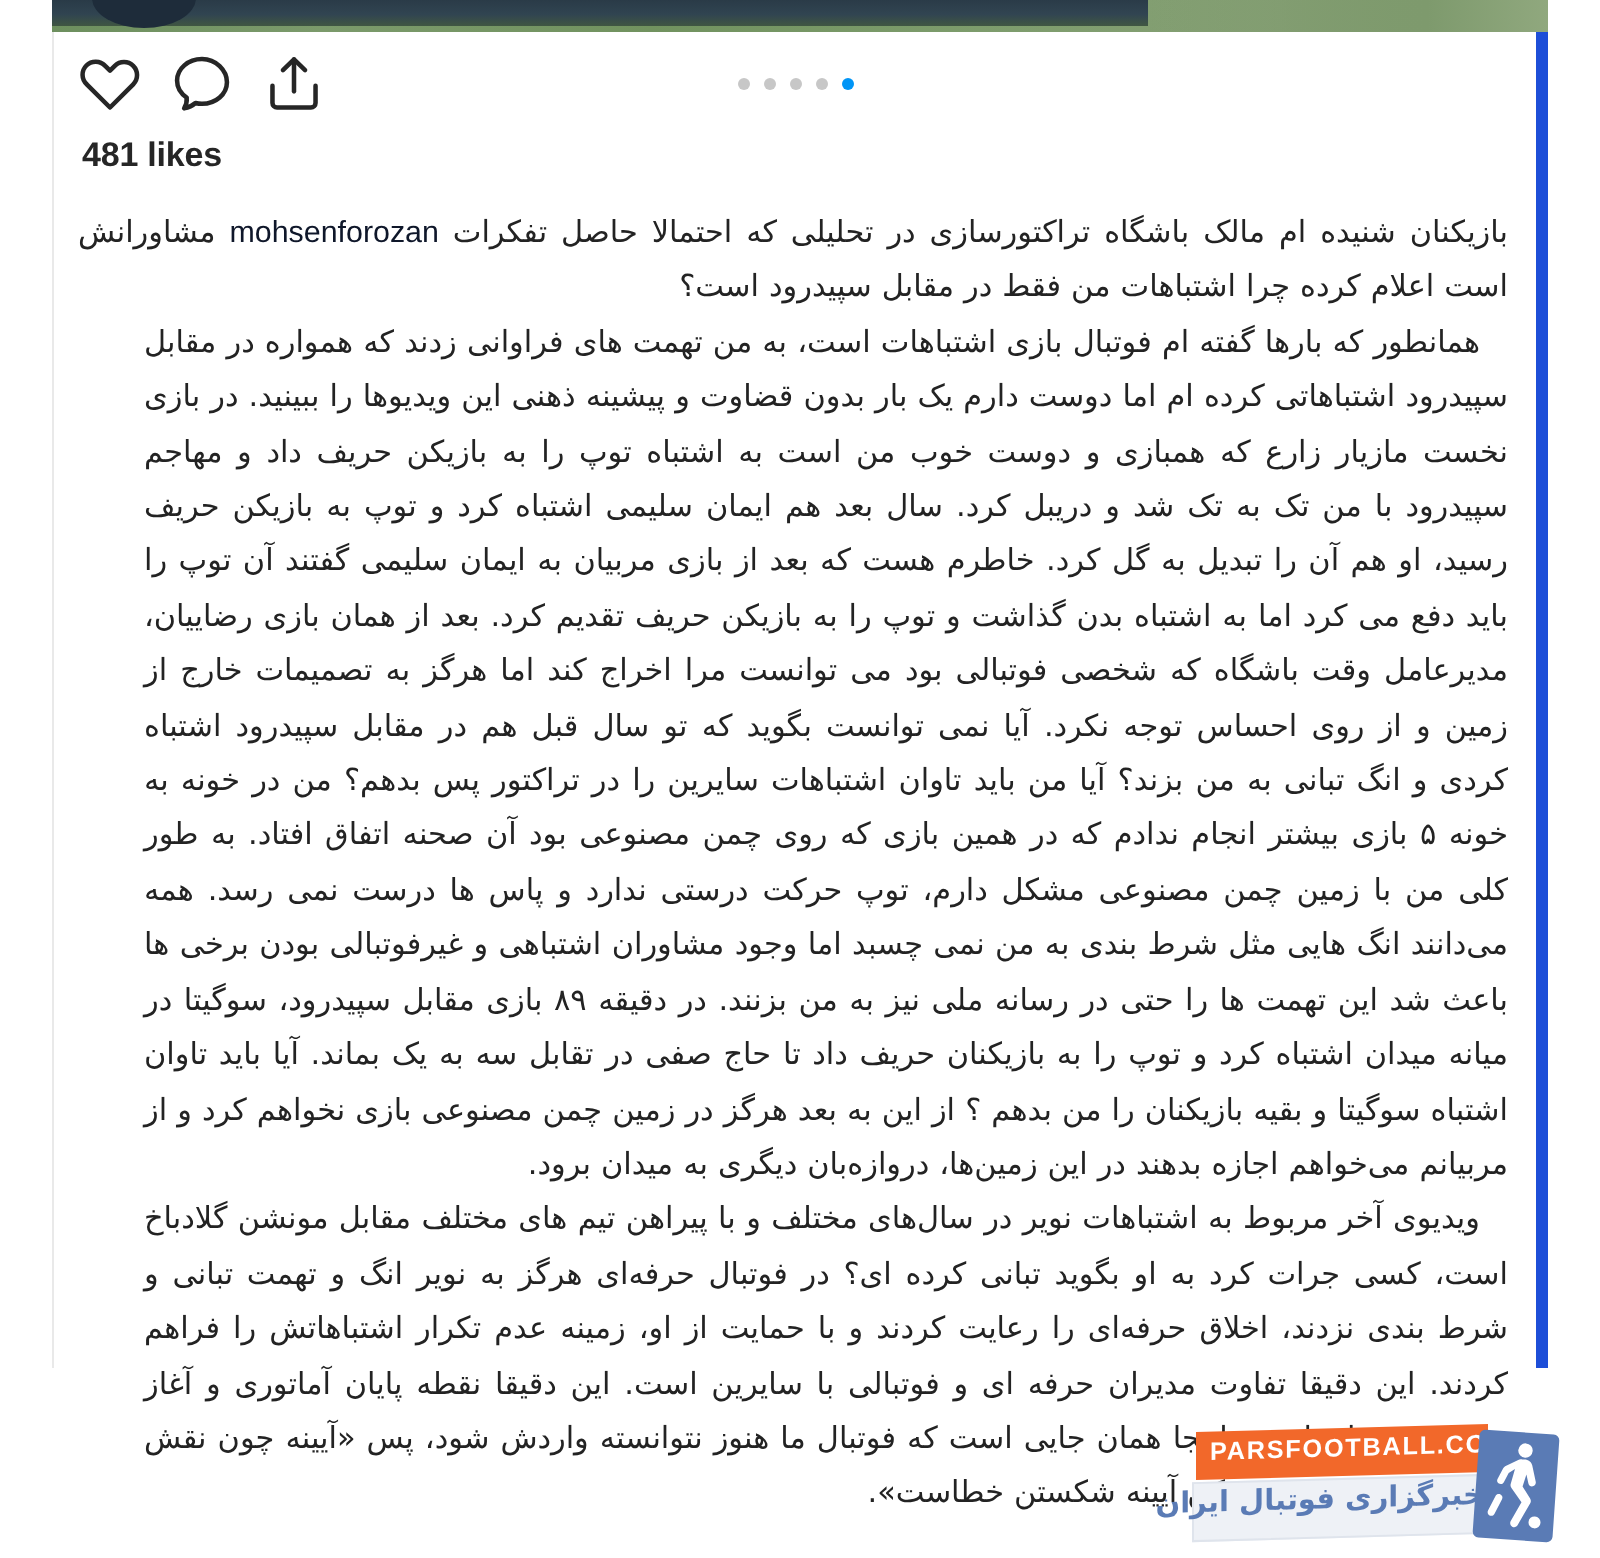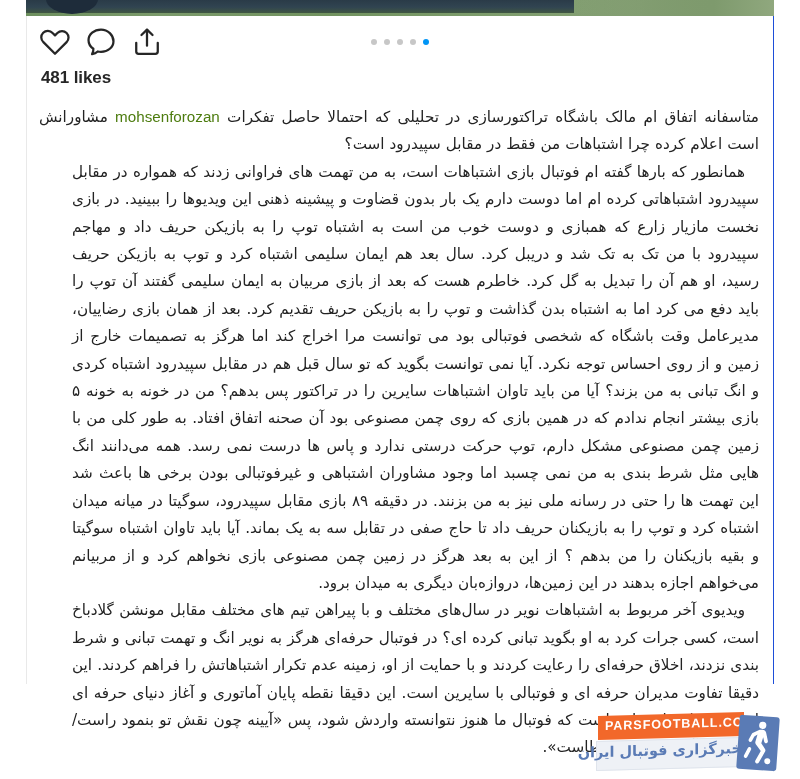--- a/index.html
+++ b/index.html
@@ -63,21 +63,21 @@
   }
 
   
   #post-card {
     position: absolute;
     left: 26px; top: 16px;
     width: 748px;
     height: 668px;
     background: #ffffff;
     border-left: 1px solid #e9e9e9;
-    border-right: 1px solid #1d4ed8;
+    border-right: 6px solid #1d4ed8;
     box-sizing: border-box;
   }
 
   
   #action-row {
     position: relative;
     height: 52px;
   }
   .ig-icon {
     position: absolute;
@@ -137,21 +137,21 @@
     font-size: 15.2px;
     line-height: 27.4px;
     color: #232323;
     word-spacing: 0.2px;
   }
   #caption .username {
     direction: ltr;
     unicode-bidi: embed;
     font-family: "Liberation Sans", "DejaVu Sans", sans-serif;
     font-weight: 400;
-    color: #4d7c0f;
+    color: #0f172a;
   }
   #caption p {
     margin: 0;
     text-indent: 0;
   }
   #caption p.indent { text-indent: 14px; margin-left: 33px; }
 
   
   #watermark {
     position: absolute;
@@ -263,21 +263,21 @@
           <span class="dot" style="background: rgb(199, 199, 199);"></span>
         </div>
     </div>
 
     <div id="likes-row">
       <span id="likes-count">481 likes</span>
     </div>
 
     <div id="caption-wrap">
       <div id="caption">
-          <p><span>متاسفانه اتفاق ام مالک باشگاه تراکتورسازی در تحلیلی که احتمالا حاصل تفکرات </span><span class="username">mohsenforozan</span> <span>مشاورانش است اعلام کرده چرا اشتباهات من فقط در مقابل سپیدرود است؟ </span></p>
+          <p><span>بازیکنان شنیده ام مالک باشگاه تراکتورسازی در تحلیلی که احتمالا حاصل تفکرات </span><span class="username">mohsenforozan</span> <span>مشاورانش است اعلام کرده چرا اشتباهات من فقط در مقابل سپیدرود است؟ </span></p>
           <p class="indent"><span>همانطور که بارها گفته ام فوتبال بازی اشتباهات است، به من تهمت های فراوانی زدند که همواره در </span><span>مقابل سپیدرود اشتباهاتی کرده ام اما دوست دارم یک بار بدون قضاوت و پیشینه ذهنی این ویدیوها را </span><span>ببینید. در بازی نخست مازیار زارع که همبازی و دوست خوب من است به اشتباه توپ را به بازیکن حریف </span><span>داد و مهاجم سپیدرود با من تک به تک شد و دریبل کرد. سال بعد هم ایمان سلیمی اشتباه کرد و توپ به </span><span>بازیکن حریف رسید، او هم آن را تبدیل به گل کرد. خاطرم هست که بعد از بازی مربیان به ایمان سلیمی </span><span>گفتند آن توپ را باید دفع می کرد اما به اشتباه بدن گذاشت و توپ را به بازیکن حریف تقدیم کرد. بعد از </span><span>همان بازی رضاییان، مدیرعامل وقت باشگاه که شخصی فوتبالی بود می توانست مرا اخراج کند اما هرگز </span><span>به تصمیمات خارج از زمین و از روی احساس توجه نکرد. آیا نمی توانست بگوید که تو سال قبل هم در </span><span>مقابل سپیدرود اشتباه کردی و انگ تبانی به من بزند؟ آیا من باید تاوان اشتباهات سایرین را در تراکتور </span><span>پس بدهم؟ من در خونه به خونه ۵ بازی بیشتر انجام ندادم که در همین بازی که روی چمن مصنوعی بود </span><span>آن صحنه اتفاق افتاد. به طور کلی من با زمین چمن مصنوعی مشکل دارم، توپ حرکت درستی ندارد و </span><span>پاس ها درست نمی رسد. همه می‌دانند انگ هایی مثل شرط بندی به من نمی چسبد اما وجود مشاوران </span><span>اشتباهی و غیرفوتبالی بودن برخی ها باعث شد این تهمت ها را حتی در رسانه ملی نیز به من بزنند. در </span><span>دقیقه ۸۹ بازی مقابل سپیدرود، سوگیتا در میانه میدان اشتباه کرد و توپ را به بازیکنان حریف داد تا حاج </span><span>صفی در تقابل سه به یک بماند. آیا باید تاوان اشتباه سوگیتا و بقیه بازیکنان را من بدهم ؟ از این به بعد </span><span>هرگز در زمین چمن مصنوعی بازی نخواهم کرد و از مربیانم می‌خواهم اجازه بدهند در این زمین‌ها، </span><span>دروازه‌بان دیگری به میدان برود. </span></p>
           <p class="indent"><span>ویدیوی آخر مربوط به اشتباهات نویر در سال‌های مختلف و با پیراهن تیم های مختلف مقابل مونشن </span><span>گلادباخ است، کسی جرات کرد به او بگوید تبانی کرده ای؟ در فوتبال حرفه‌ای هرگز به نویر انگ و تهمت </span><span>تبانی و شرط بندی نزدند، اخلاق حرفه‌ای را رعایت کردند و با حمایت از او، زمینه عدم تکرار اشتباهاتش را </span><span>فراهم کردند. این دقیقا تفاوت مدیران حرفه ای و فوتبالی با سایرین است. این دقیقا نقطه پایان آماتوری و </span><span>آغاز دنیای حرفه ای است. اینجا همان جایی است که فوتبال ما هنوز نتوانسته واردش شود، پس «آیینه </span><span>چون نقش تو بنمود راست/ خودشکن آیینه شکستن خطاست». </span></p>
         </div>
     </div>
 
   </div>
 
   <div id="watermark">
     <div id="wm-bars">
       <div id="wm-top-bar" style="background: rgb(242, 104, 42);"></div>

